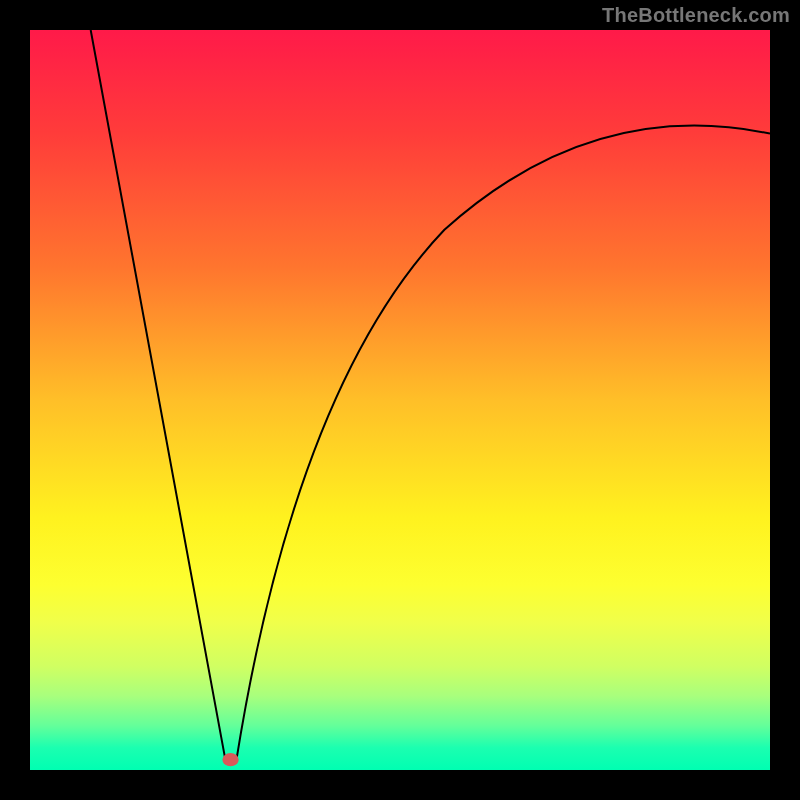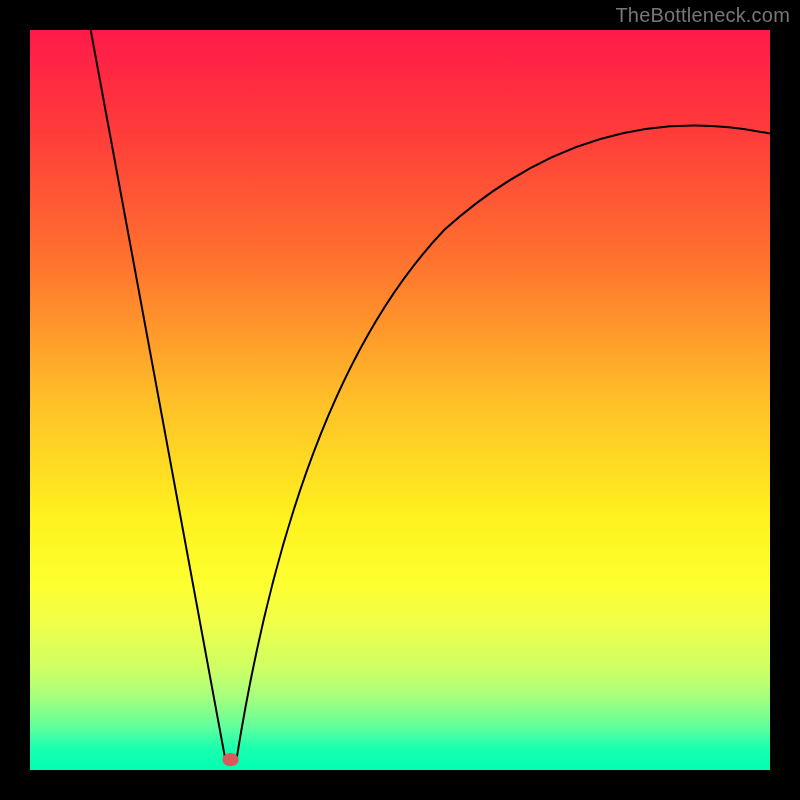--- a/index.html
+++ b/index.html
@@ -8,21 +8,21 @@
       width: 800px; height: 800px;
       background: #000;
       position: relative;
     }
     .attribution {
       position: absolute;
       top: 4px; right: 10px;
       color: #777;
       font-family: Arial, Helvetica, sans-serif;
       font-size: 20px;
-      font-weight: normal;
+      font-weight: bold;
       letter-spacing: 0.2px;
       z-index: 20;
     }
     .plot {
       position: absolute;
       left: 30px; top: 30px;
       width: 740px; height: 740px;
     }
     .grad {
       position: absolute;

